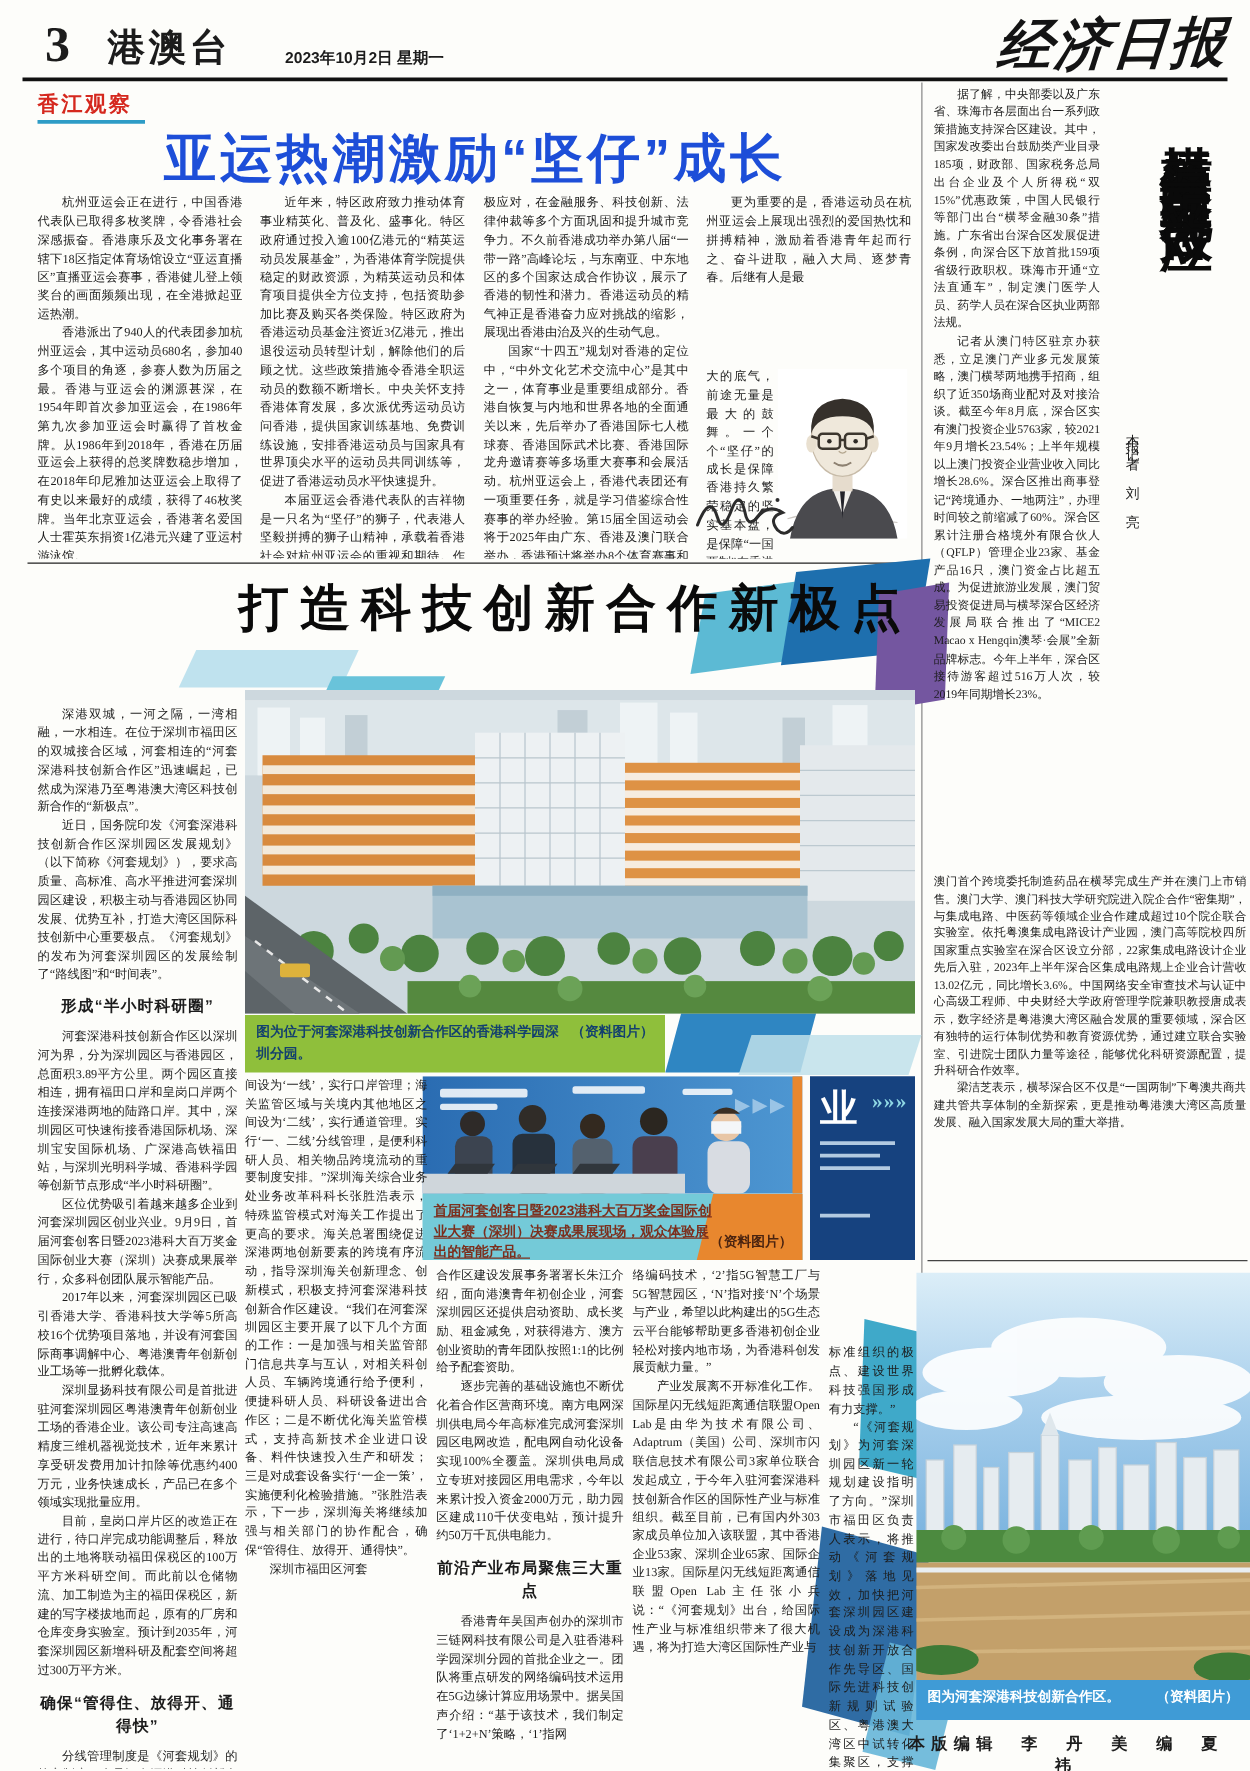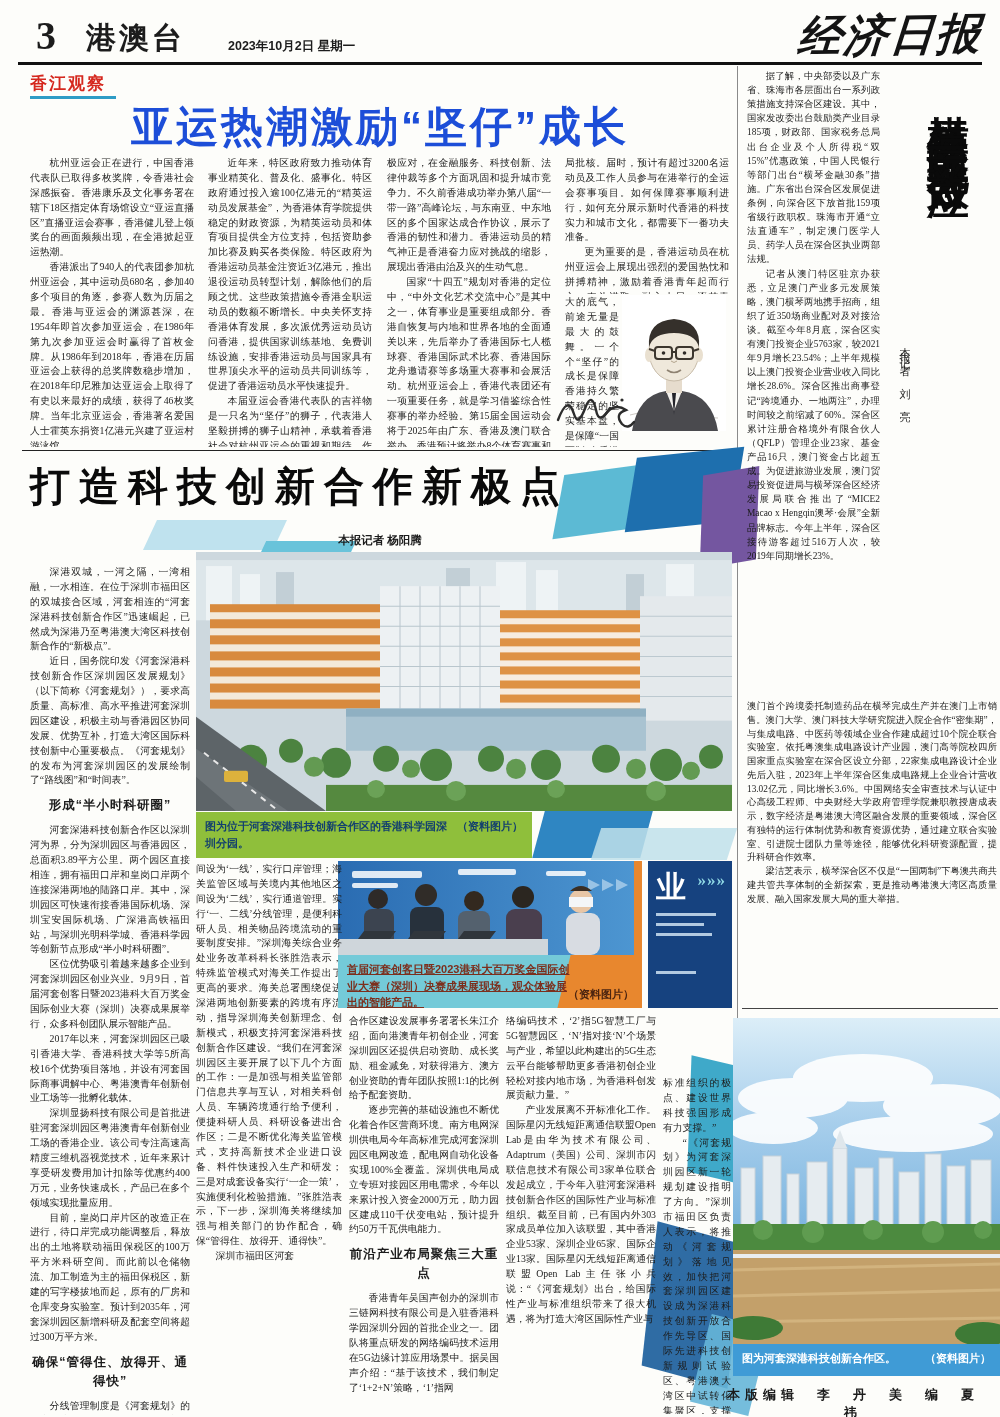--- a/index.html
+++ b/index.html
@@ -12,21 +12,21 @@
   .masthead{position:absolute;right:18px;top:6px;font-size:44px;font-weight:bold;font-style:italic;
             font-family:"DejaVu Serif",serif;transform:skewX(-5deg) rotate(-1deg);letter-spacing:2px;color:#141414;}
   .toprule{position:absolute;left:18px;top:62px;width:964px;height:3px;background:#111;}
   
   .observer{position:absolute;left:30px;top:72px;font-family:"Liberation Sans",sans-serif;
             font-size:17px;font-weight:900;color:#d5281e;letter-spacing:2px;}
   .observer-underline{position:absolute;left:0;top:24px;width:86px;height:3px;background:#2e9cc6;}
   
   .hl1{position:absolute;left:30px;top:99px;width:700px;text-align:center;font-size:42px;font-weight:900;
        font-family:"Liberation Sans",sans-serif;letter-spacing:3px;color:#1d4ed8;}
-  .hl2{position:absolute;left:30px;top:459px;width:700px;text-align:left;font-size:40px;font-weight:900;
+  .hl2{position:absolute;left:30px;top:459px;width:700px;text-align:right;font-size:40px;font-weight:900;
        font-family:"Liberation Serif",serif;letter-spacing:9px;color:#0a0a0a;z-index:3;}
   .byline2{position:absolute;left:30px;top:533px;width:700px;text-align:center;font-size:11.5px;font-weight:bold;z-index:3;}
   
   .col{position:absolute;overflow:hidden;z-index:3;}
   .bodytext{font-size:9.8px;line-height:1.52;text-align:justify;}
   .bodytext p{margin:0;text-indent:2em;}
   .bodytext p.noindent{text-indent:0;}
   .bodytext h4{font-family:"Liberation Sans",sans-serif;font-size:12.5px;font-weight:bold;
                text-align:center;margin:8px 0;text-indent:0;letter-spacing:1px;}
   .a3narrow{font-size:9.4px;line-height:1.5;}
@@ -88,21 +88,20 @@
     </div>
   <div class="col bodytext" style="left:208px;top:156px;width:164px;height:291px">
       <p>近年来，特区政府致力推动体育事业精英化、普及化、盛事化。特区政府通过投入逾100亿港元的“精英运动员发展基金”，为香港体育学院提供稳定的财政资源，为精英运动员和体育项目提供全方位支持，包括资助参加比赛及购买各类保险。特区政府为香港运动员基金注资近3亿港元，推出退役运动员转型计划，解除他们的后顾之忧。这些政策措施令香港全职运动员的数额不断增长。中央关怀支持香港体育发展，多次派优秀运动员访问香港，提供国家训练基地、免费训练设施，安排香港运动员与国家具有世界顶尖水平的运动员共同训练等，促进了香港运动员水平快速提升。</p>
       <p>本届亚运会香港代表队的吉祥物是一只名为“坚仔”的狮子，代表港人坚毅拼搏的狮子山精神，承载着香港社会对杭州亚运会的重视和期待。作为一个城市经济体，香港正受到世界经济复苏乏力等因素影响，外贸、金融和旅游业均出现波动。特区政府积</p>
     </div>
   <div class="col bodytext" style="left:387px;top:156px;width:164px;height:291px">
       <p class="noindent">极应对，在金融服务、科技创新、法律仲裁等多个方面巩固和提升城市竞争力。不久前香港成功举办第八届“一带一路”高峰论坛，与东南亚、中东地区的多个国家达成合作协议，展示了香港的韧性和潜力。香港运动员的精气神正是香港奋力应对挑战的缩影，展现出香港由治及兴的生动气息。</p>
       <p>国家“十四五”规划对香港的定位中，“中外文化艺术交流中心”是其中之一，体育事业是重要组成部分。香港自恢复与内地和世界各地的全面通关以来，先后举办了香港国际七人榄球赛、香港国际武术比赛、香港国际龙舟邀请赛等多场重大赛事和会展活动。杭州亚运会上，香港代表团还有一项重要任务，就是学习借鉴综合性赛事的举办经验。第15届全国运动会将于2025年由广东、香港及澳门联合举办，香港预计将举办8个体育赛事和4至5个群众赛事，包括击剑、帆板、场地自行车、足球、高尔夫、七人榄球、沙滩排球及手球，正待国家体育总</p>
     </div>
   <div class="col bodytext" style="left:565px;top:156px;width:164px;height:138px">
-      <p class="noindent">局批核。届时，预计有超过3200名运动员及工作人员参与在港举行的全运会赛事项目。如何保障赛事顺利进行，如何充分展示新时代香港的科技实力和城市文化，都需要下一番功夫准备。</p>
       <p>更为重要的是，香港运动员在杭州亚运会上展现出强烈的爱国热忱和拼搏精神，激励着香港青年起而行之、奋斗进取，融入大局、逐梦青春。后继有人是最</p>
     </div>
   <div class="col bodytext" style="left:565px;top:295px;width:54px;height:152px">
       <p class="noindent">大的底气，前途无量是最大的鼓舞。一个个“坚仔”的成长是保障香港持久繁荣稳定的坚实基本盘，是保障“一国两制”在香港成功实践的精锐生力军！</p>
     </div>
 
   <div class="portrait">
     <svg viewBox="0 0 104 136">
       <rect width="104" height="136" fill="#ffffff"></rect>
       <g stroke="#9a9186" stroke-width="1" fill="none" opacity=".5">
@@ -149,21 +148,20 @@
   <div class="deco" style="left:702px;top:470px;width:55px;height:95px;background:#7456a0;transform:skewX(-12deg) rotate(-10deg)"></div>
   <div class="deco" style="left:150px;top:520px;width:130px;height:30px;background:#bfe2ee;transform:skewX(-25deg)"></div>
   <div class="deco" style="left:262px;top:541px;width:90px;height:18px;background:#69c3da;transform:skewX(-25deg)"></div>
   <div class="deco" style="left:540px;top:800px;width:108px;height:58px;background:#2f86c2;transform:skewX(-15deg)"></div>
   <div class="deco" style="left:596px;top:828px;width:136px;height:32px;background:#bfe0ea;transform:skewX(-18deg);opacity:.85"></div>
   <div class="deco over" style="left:690px;top:1060px;width:55px;height:120px;background:#2fa2c4;transform:skewX(12deg) rotate(14deg);opacity:.92"></div>
   <div class="deco over" style="left:650px;top:1230px;width:85px;height:150px;background:#1d5f9c;transform:skewX(10deg) rotate(16deg);opacity:.92"></div>
   <div class="deco over" style="left:700px;top:1320px;width:60px;height:90px;background:#66b6d8;transform:rotate(14deg);opacity:.9"></div>
 
   <div class="hl2">打造科技创新合作新极点</div>
-  <div class="byline2">本报记者  杨阳腾</div>
 
   <div class="photo" style="left:196px;top:552px;width:536px;height:259px">
     <svg viewBox="0 0 536 258" preserveAspectRatio="none">
       <rect width="536" height="258" fill="#cdd8de"></rect>
       <rect x="0" y="8" width="536" height="60" fill="#dde6ea"></rect>
       <g fill="#eef3f5">
         <rect x="10" y="14" width="26" height="54"></rect>
           <rect x="44" y="22" width="20" height="46"></rect>
         <rect x="300" y="10" width="30" height="58"></rect>
           <rect x="340" y="18" width="22" height="50"></rect>

